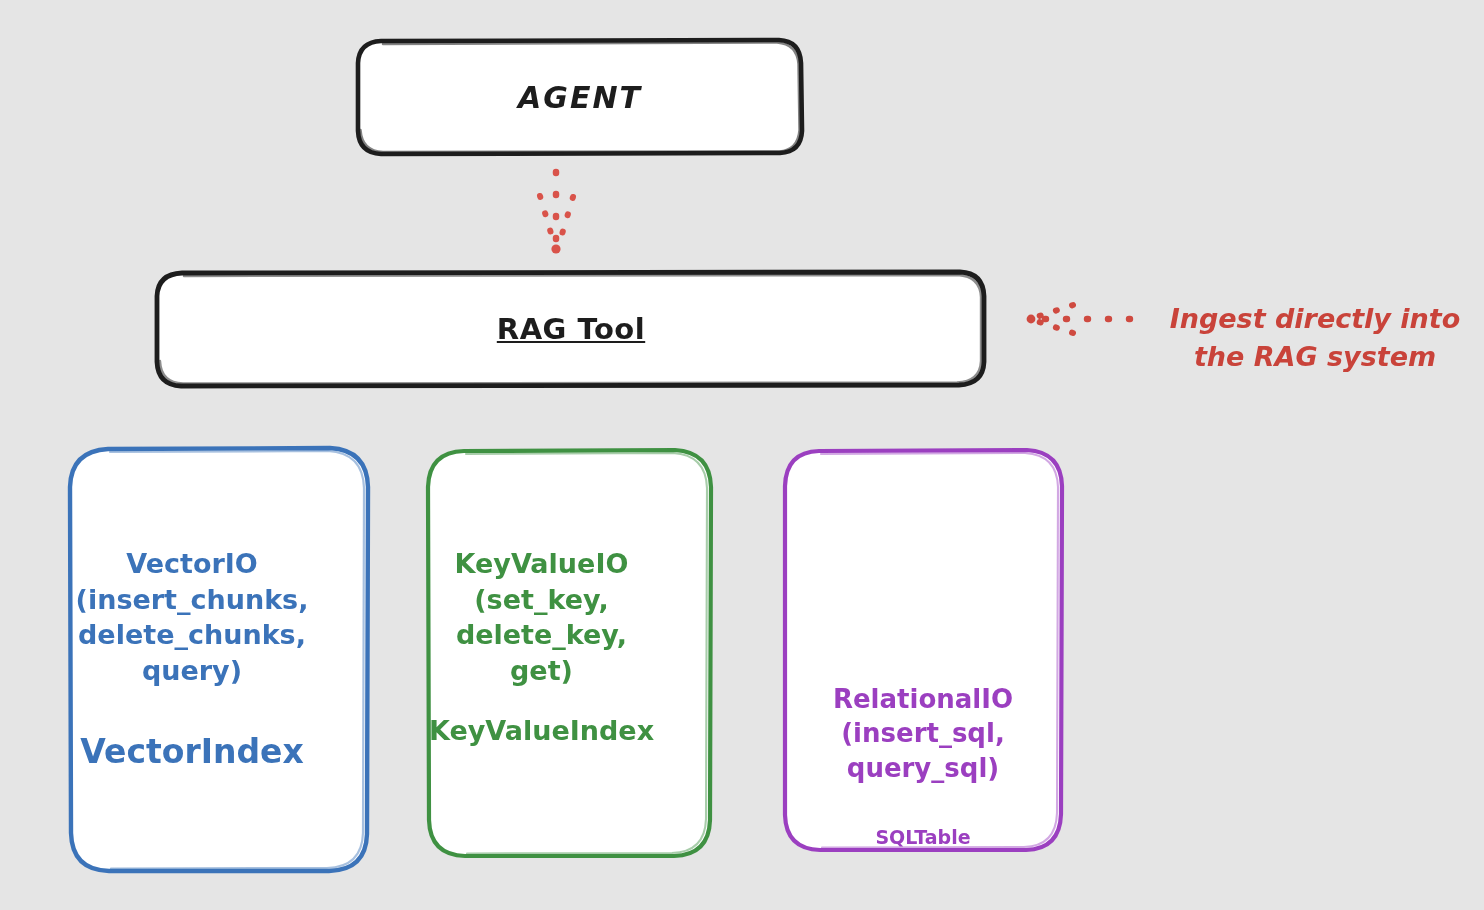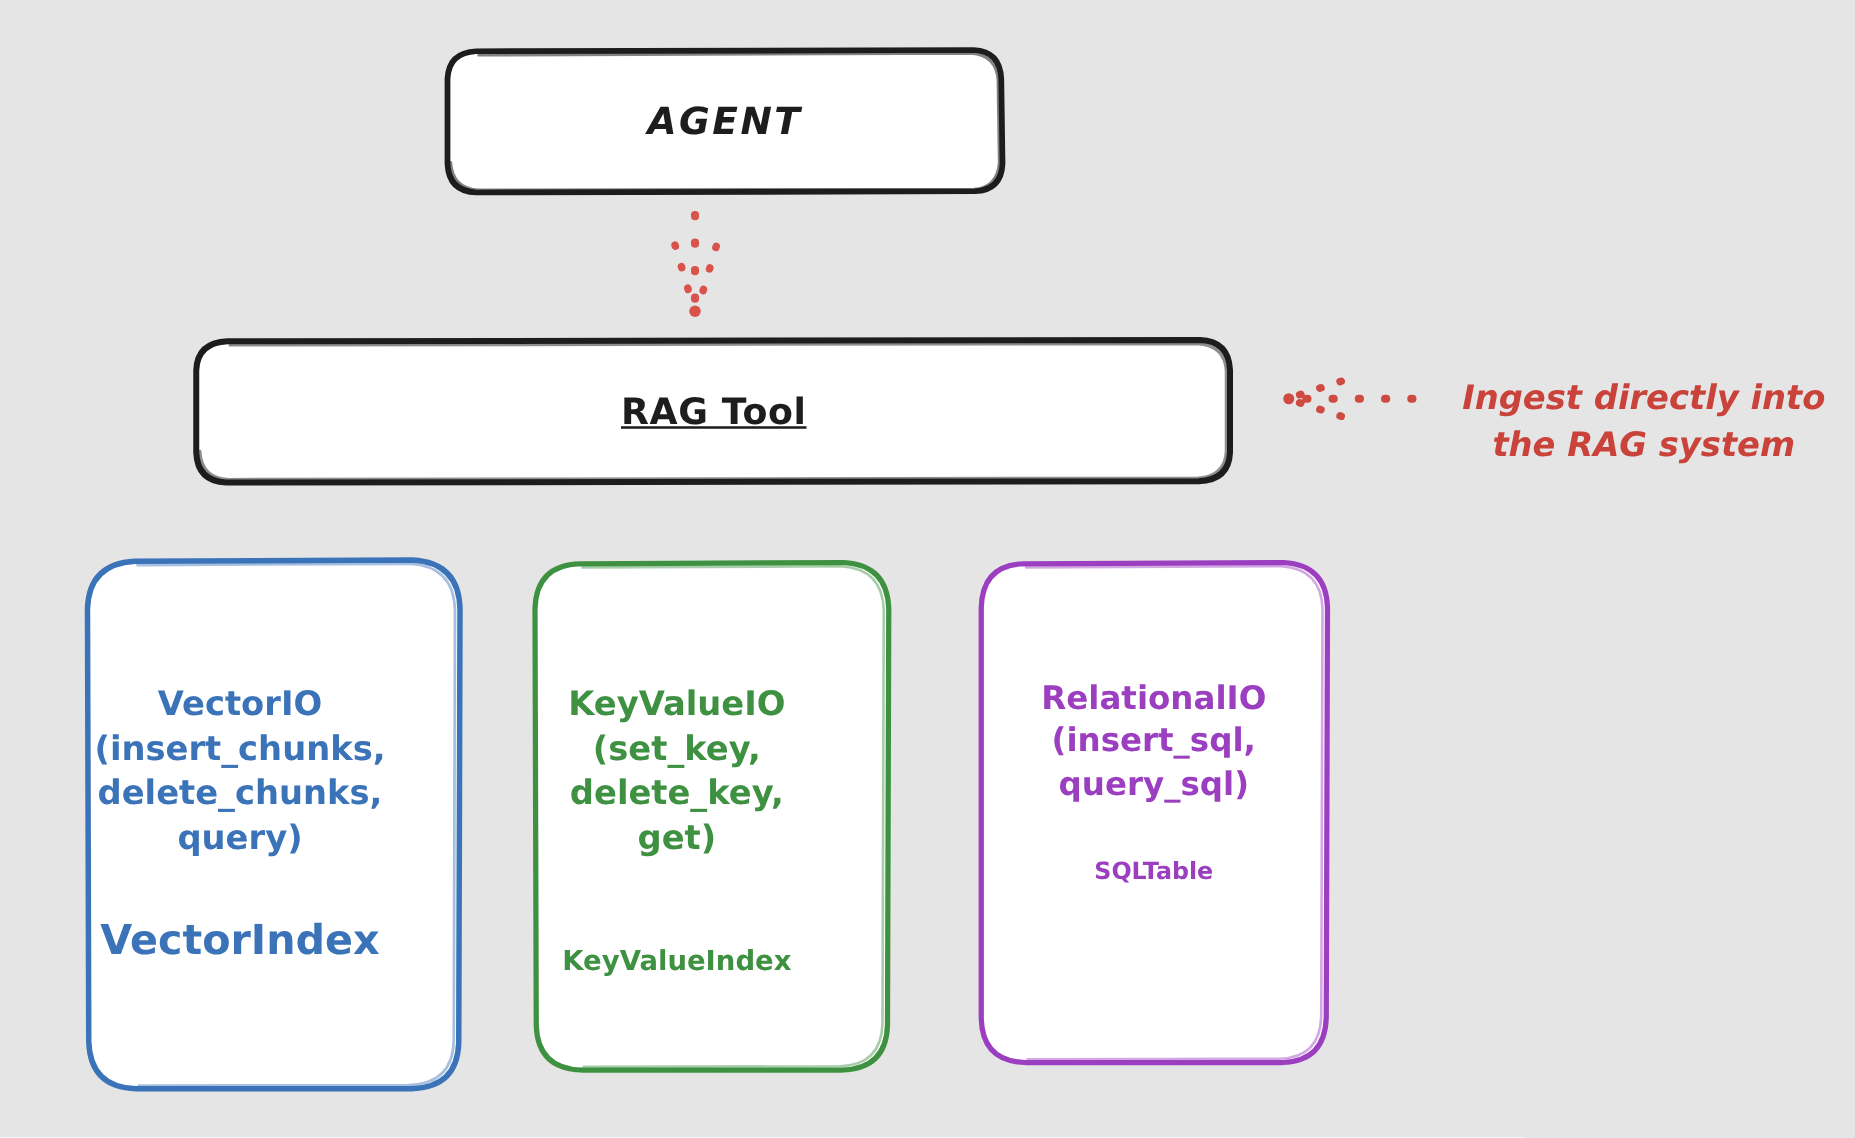--- a/index.html
+++ b/index.html
@@ -112,31 +112,31 @@
     width: 227px;
     height: 406px;
     justify-content: flex-start;
     padding-top: 96px;
   }
   #keyvalue-card .api-label {
     font-size: 27px;
     color: #3f9142;
   }
   #keyvalue-card .index-label {
-    font-size: 22px;
+    font-size: 27px;
     color: #3f9142;
-    margin-top: 66px;
+    margin-top: 24px;
   }
 
   #relational-card {
     left: 785px;
     top: 450px;
     width: 276px;
     height: 400px;
-    justify-content: flex-start;
+    justify-content: flex-end;
     padding-top: 92px;
   }
   #relational-card .api-label {
     font-size: 26px;
     color: #9b3fc0;
   }
   #relational-card .index-label {
     font-size: 19px;
     color: #9b3fc0;
     margin-top: 40px;

